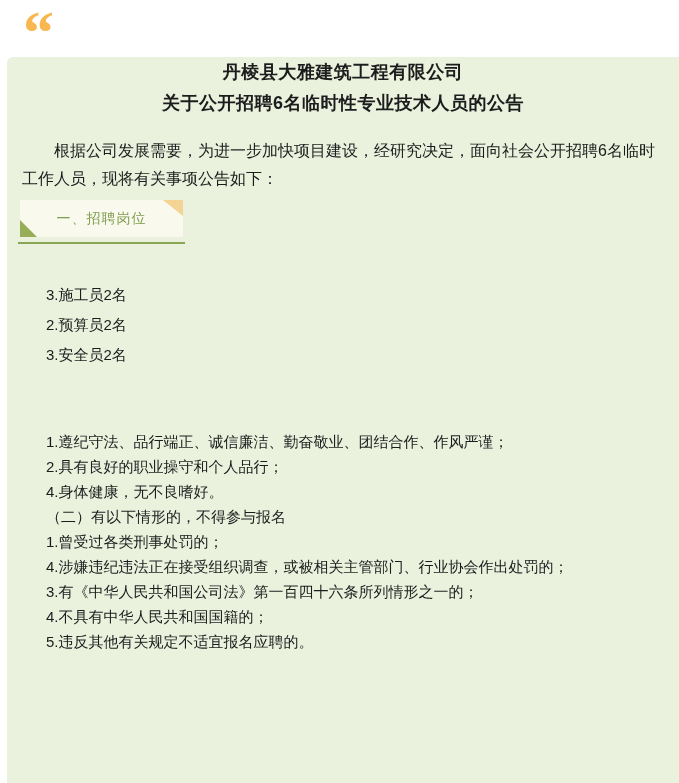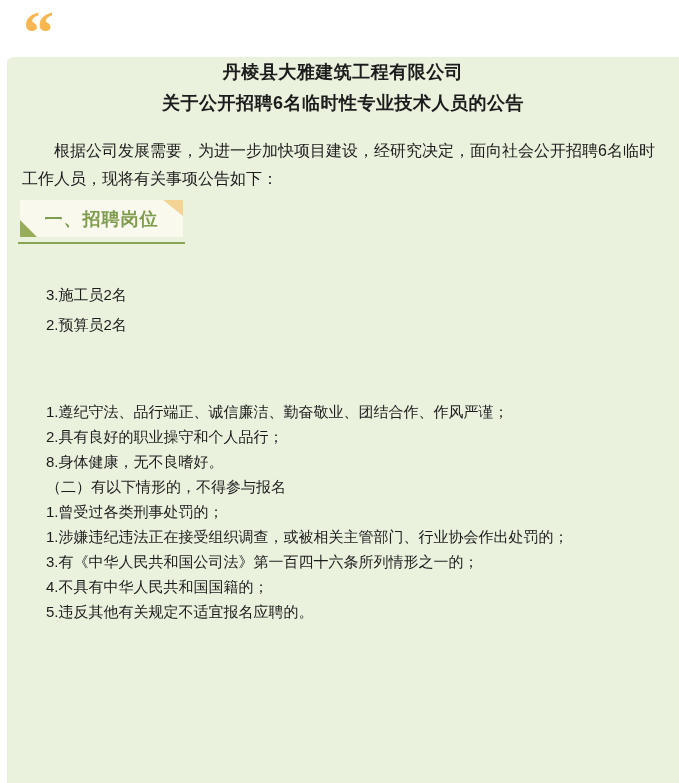--- a/index.html
+++ b/index.html
@@ -30,21 +30,21 @@
     margin:18px 22px 0 15px;
     font-size:16px;line-height:28px;text-indent:2em;
     color:var(--ink,#1c1c1c);
   }
   .section-head{margin:7px 0 0 13px;width:163px;}
   .section-head .box{
     position:relative;height:37px;background:var(--cream,#f9f9ee);
     display:flex;align-items:center;justify-content:center;
   }
   .section-head .box .label{
-    font-size:18px;font-weight:bold;color:var(--olive-text,#7e9c4d);
+    font-size:14px;font-weight:normal;color:var(--olive-text,#7e9c4d);
     letter-spacing:1px;position:relative;z-index:2;
   }
   .tri-tr{
     position:absolute;top:0;right:0;width:0;height:0;z-index:1;
     border-top:16px solid var(--tan-tri,#f4d494);
     border-left:20px solid transparent;
   }
   .tri-bl{
     position:absolute;bottom:0;left:0;width:0;height:0;z-index:1;
     border-bottom:17px solid var(--olive-tri,#97ad58);
@@ -79,30 +79,31 @@
       <span class="tri-tr"></span>
       <span class="tri-bl"></span>
       <span class="label">一、招聘岗位</span>
     </div>
     <div class="rule"></div>
   </div>
 
   <div class="positions">
     <div class="line">3.施工员2名</div>
     <div class="line">2.预算员2名</div>
+    <div class="line">3.安全员2名</div>
   </div>
 
   <div class="spacer-a"></div>
 
 
   <div class="conditions">
     <div class="line">1.遵纪守法、品行端正、诚信廉洁、勤奋敬业、团结合作、作风严谨；</div>
     <div class="line">2.具有良好的职业操守和个人品行；</div>
-    <div class="line">8.身体健康，无不良嗜好。</div>
+    <div class="line">4.身体健康，无不良嗜好。</div>
     <div class="line">（二）有以下情形的，不得参与报名</div>
     <div class="line">1.曾受过各类刑事处罚的；</div>
-    <div class="line">1.涉嫌违纪违法正在接受组织调查，或被相关主管部门、行业协会作出处罚的；</div>
+    <div class="line">4.涉嫌违纪违法正在接受组织调查，或被相关主管部门、行业协会作出处罚的；</div>
     <div class="line">3.有《中华人民共和国公司法》第一百四十六条所列情形之一的；</div>
     <div class="line">4.不具有中华人民共和国国籍的；</div>
     <div class="line">5.违反其他有关规定不适宜报名应聘的。</div>
   </div>
 
 </div>
 
 </body></html>

